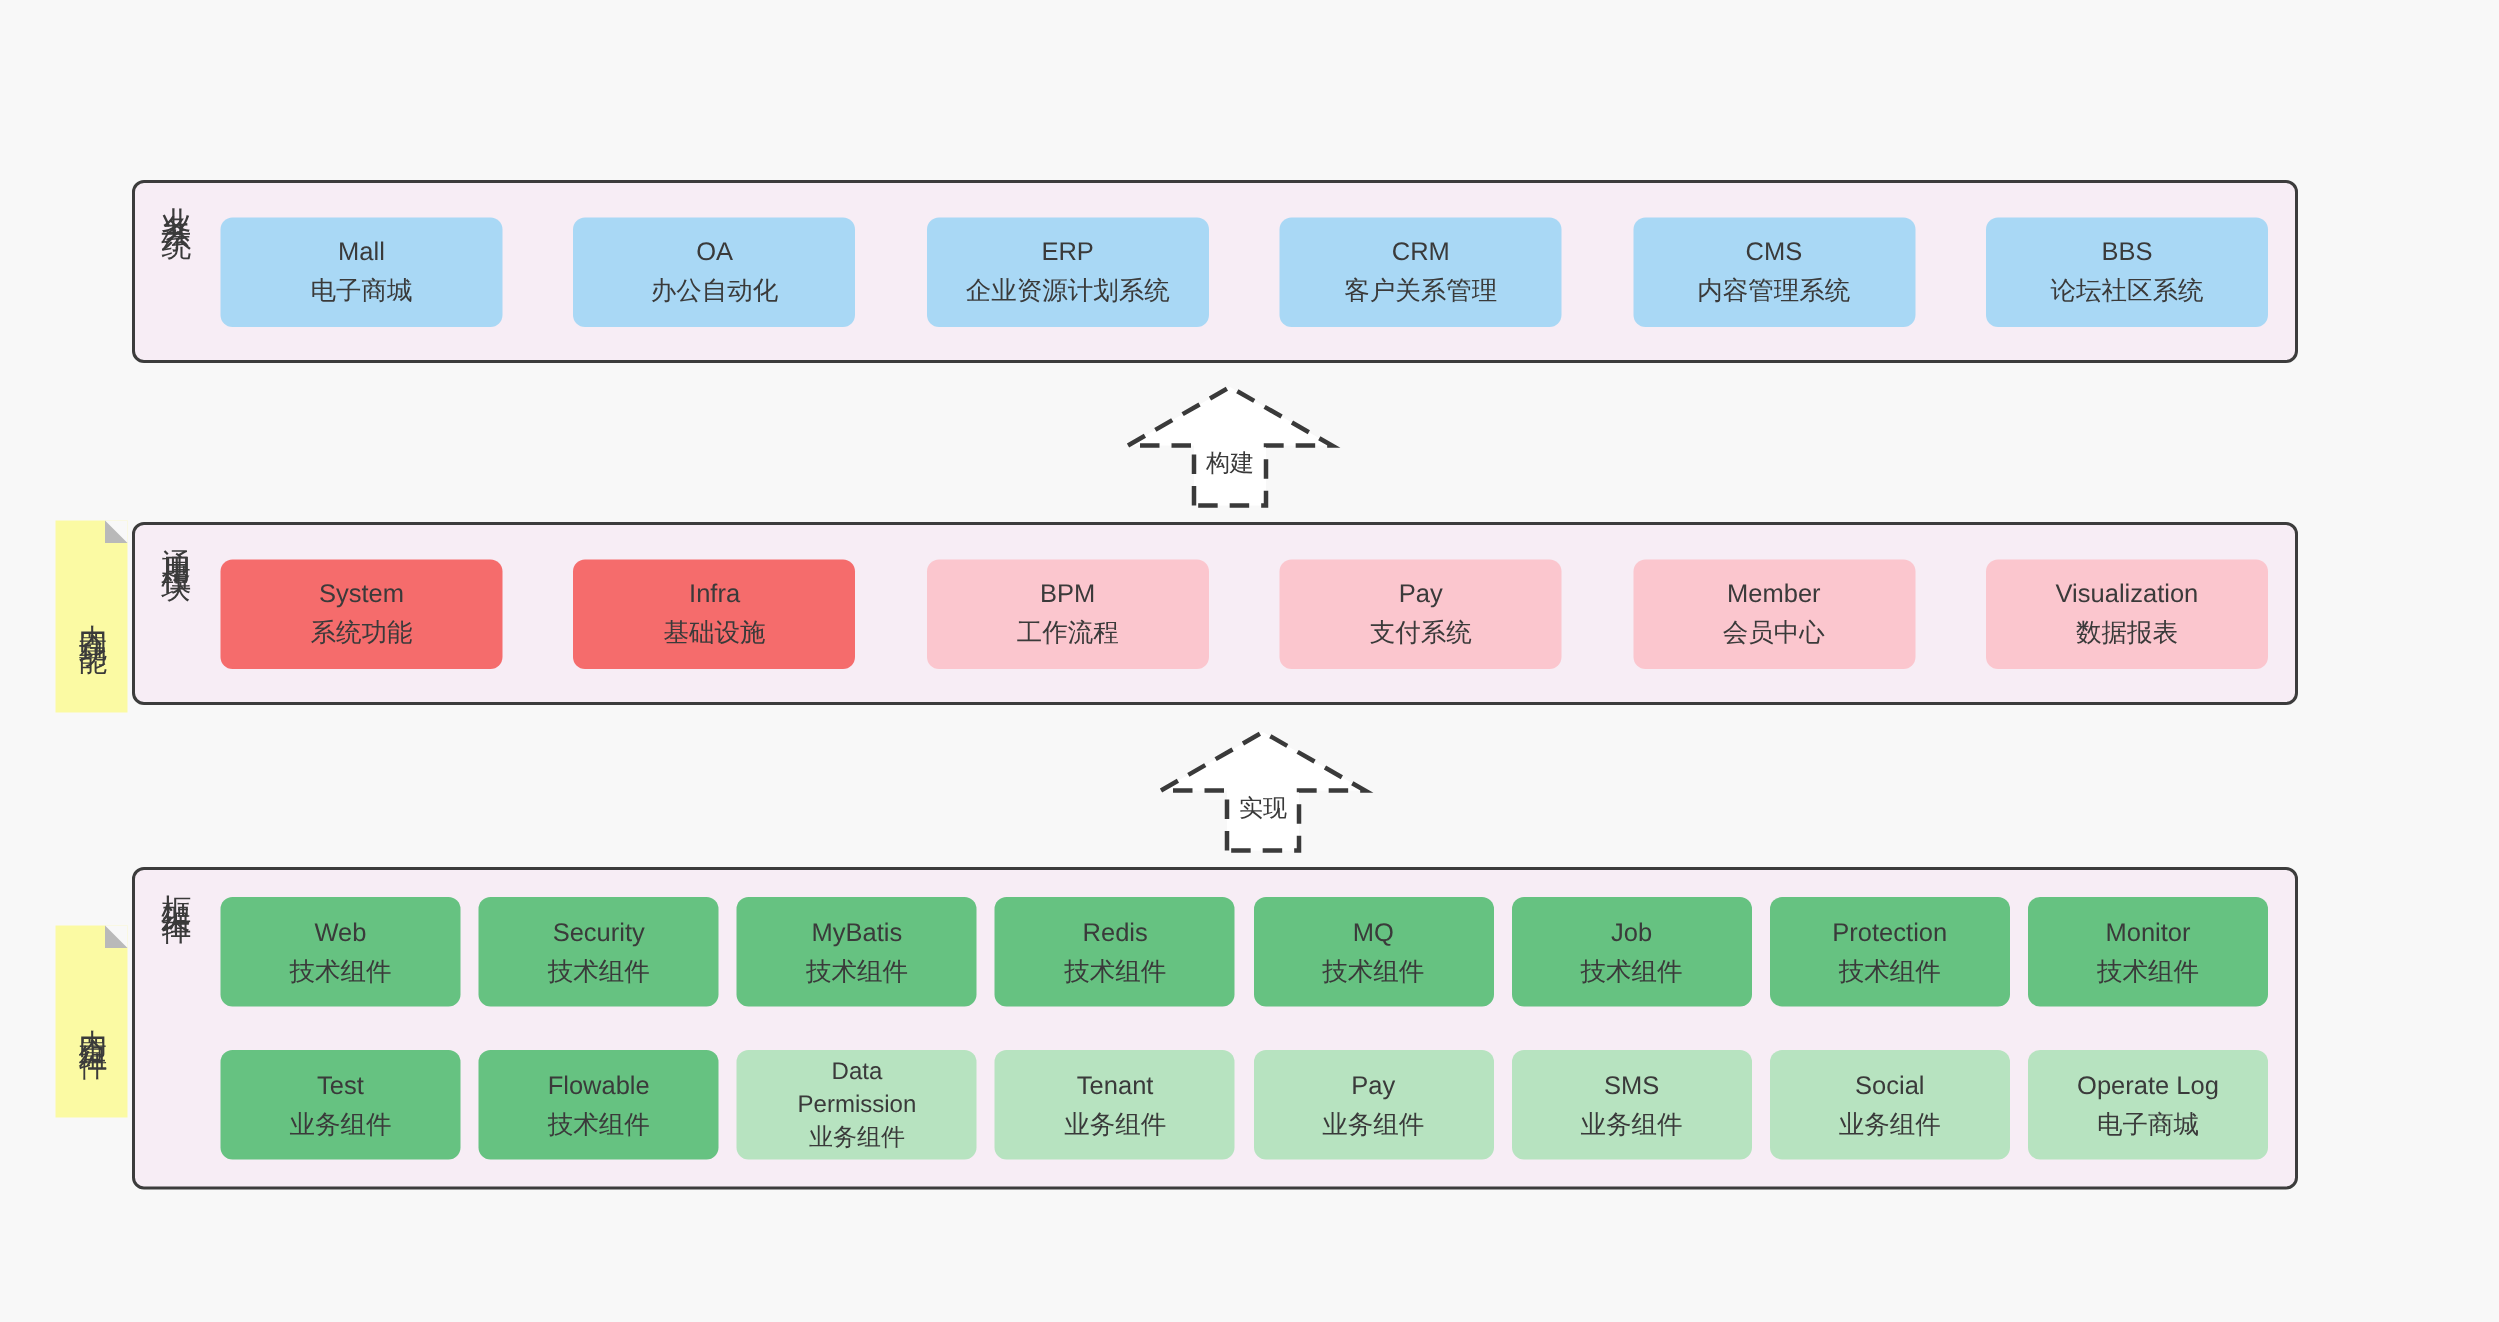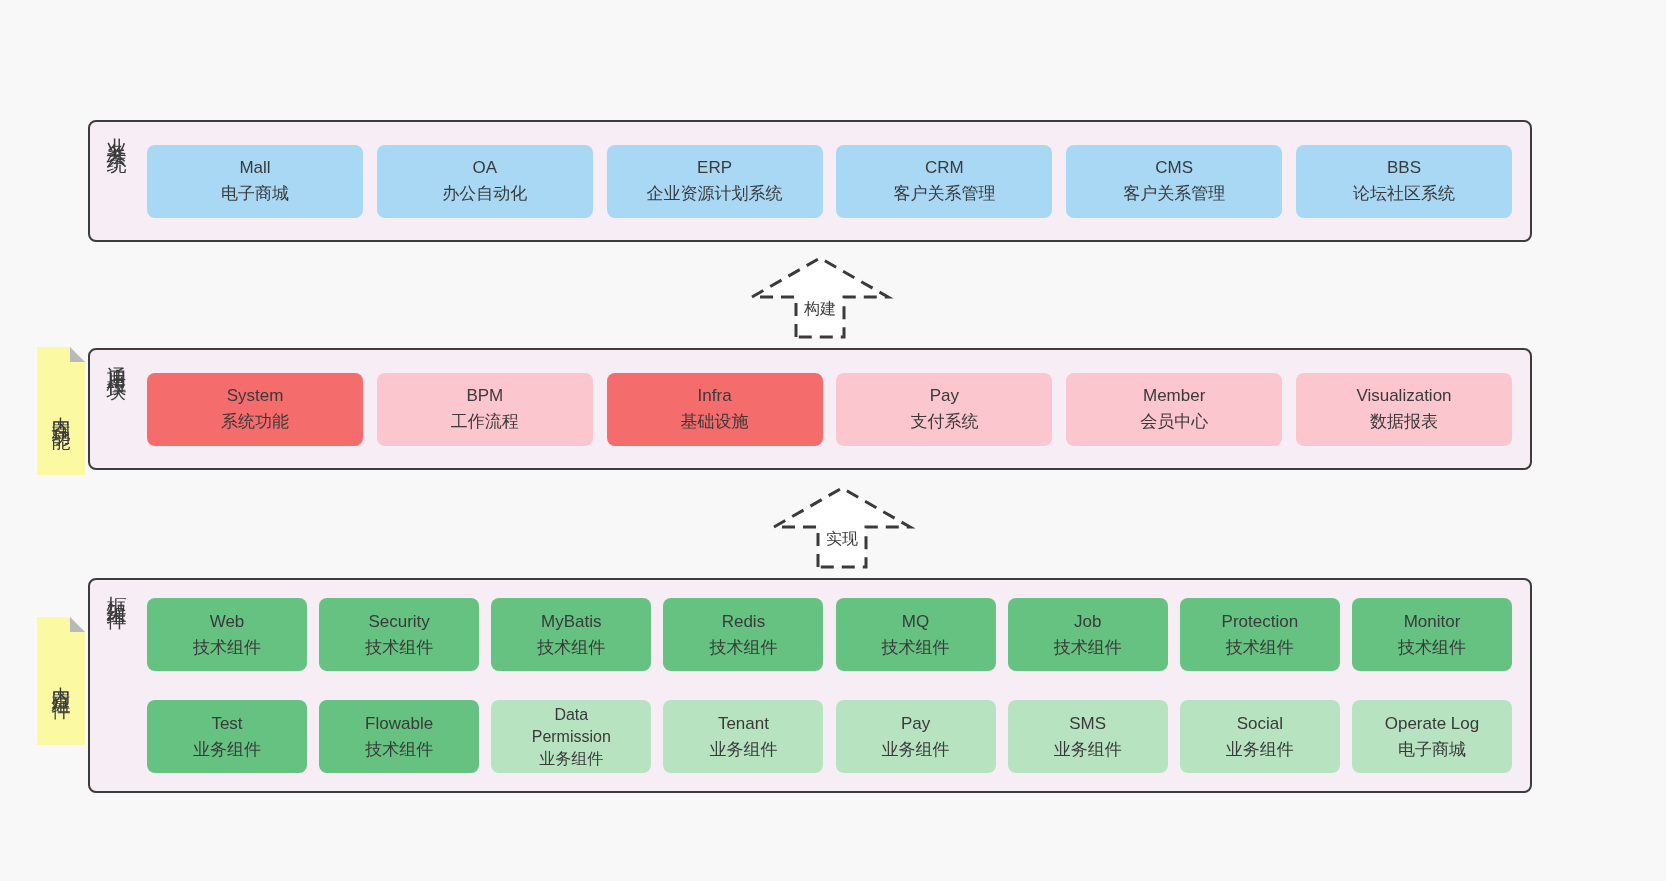--- a/index.html
+++ b/index.html
@@ -60,21 +60,21 @@
     display: flex;
     align-items: center;
     justify-content: center;
     text-align: center;
     font-size: 17px;
     line-height: 26px;
     white-space: pre-line;
     color: var(--text, #3a3a3a);
     box-sizing: border-box;
   }
-  .wide .box  { width: 216px; }
+  .wide .box  { width: 188px; }
   .narrow .box { width: 160px; }
   .box.tight { line-height: 22px; font-size: 16px; }
   .v-blue        { background: var(--blue, #a9d8f5); }
   .v-red         { background: var(--red, #f56c6c); }
   .v-pink        { background: var(--pink, #fbc6ce); }
   .v-green-dark  { background: var(--green-dark, #66c281); }
   .v-green-light { background: var(--green-light, #b7e3c0); }
   
   .note {
     position: absolute;
@@ -130,21 +130,21 @@
         <div class="box-row">
           <div class="box v-blue">Mall
 电子商城</div>
           <div class="box v-blue">OA
 办公自动化</div>
           <div class="box v-blue">ERP
 企业资源计划系统</div>
           <div class="box v-blue">CRM
 客户关系管理</div>
           <div class="box v-blue">CMS
-客户关系管理</div>
+内容管理系统</div>
           <div class="box v-blue">BBS
 论坛社区系统</div>
         </div>
       </div>
   </section>
 
   <div class="arrow" style="left:746px; top:255px;">
     <svg width="148" height="84" viewBox="0 0 148 84">
       <path d="M50 82 L50 42 L6 42 L74 3 L142 42 L98 42 L98 82 Z" fill="#ffffff" stroke="#3a3a3a" stroke-width="3" stroke-dasharray="13 8"></path>
     </svg>
@@ -155,24 +155,24 @@
     <span>内置功能</span>
     <i class="note-fold"></i>
   </div>
 
   <section class="panel wide" style="left:88px; top:348px; width:1444px; height:122px;">
     <div class="panel-vlabel">通用模块</div>
     <div class="boxes-area">
         <div class="box-row">
           <div class="box v-red">System
 系统功能</div>
+          <div class="box v-red">Infra
+基础设施</div>
           <div class="box v-pink">BPM
 工作流程</div>
-          <div class="box v-red">Infra
-基础设施</div>
           <div class="box v-pink">Pay
 支付系统</div>
           <div class="box v-pink">Member
 会员中心</div>
           <div class="box v-pink">Visualization
 数据报表</div>
         </div>
       </div>
   </section>
 

